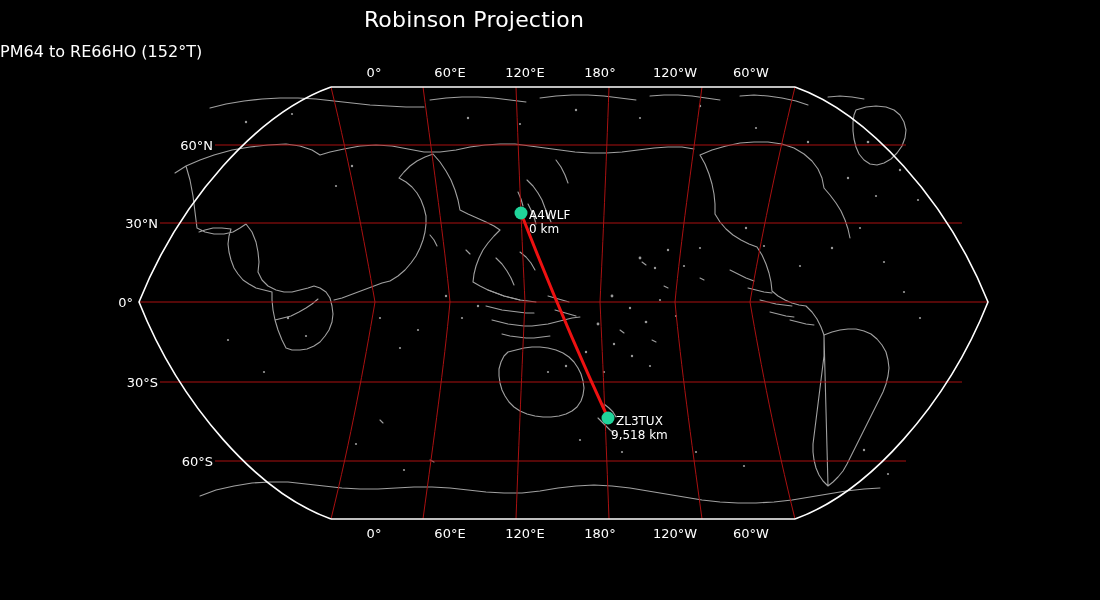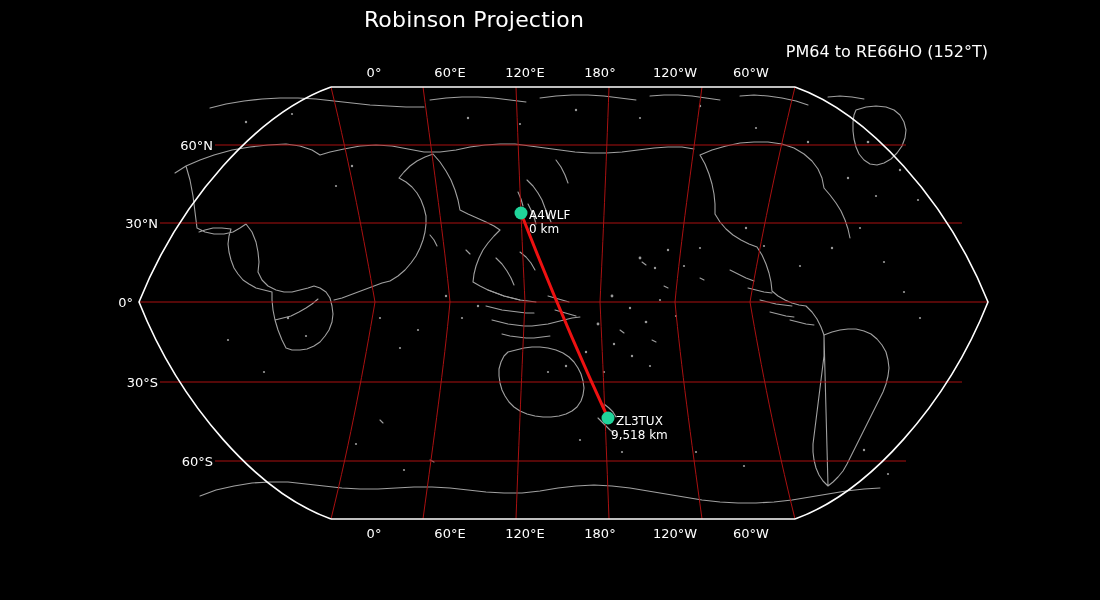--- a/index.html
+++ b/index.html
@@ -24,21 +24,21 @@
     color: #ffffff;
     font-size: 22px;
     font-family: "DejaVu Sans", sans-serif;
     letter-spacing: 0.2px;
   }
   #map-subtitle {
     position: absolute;
     top: 42px;
     left: 0;
     width: 988px;
-    text-align: right;
+    text-align: left;
     color: #ffffff;
     font-size: 16px;
     font-family: "DejaVu Sans", sans-serif;
   }
   #map-svg {
     position: absolute;
     top: 0;
     left: 0;
   }
   .lon-label, .lat-label {

